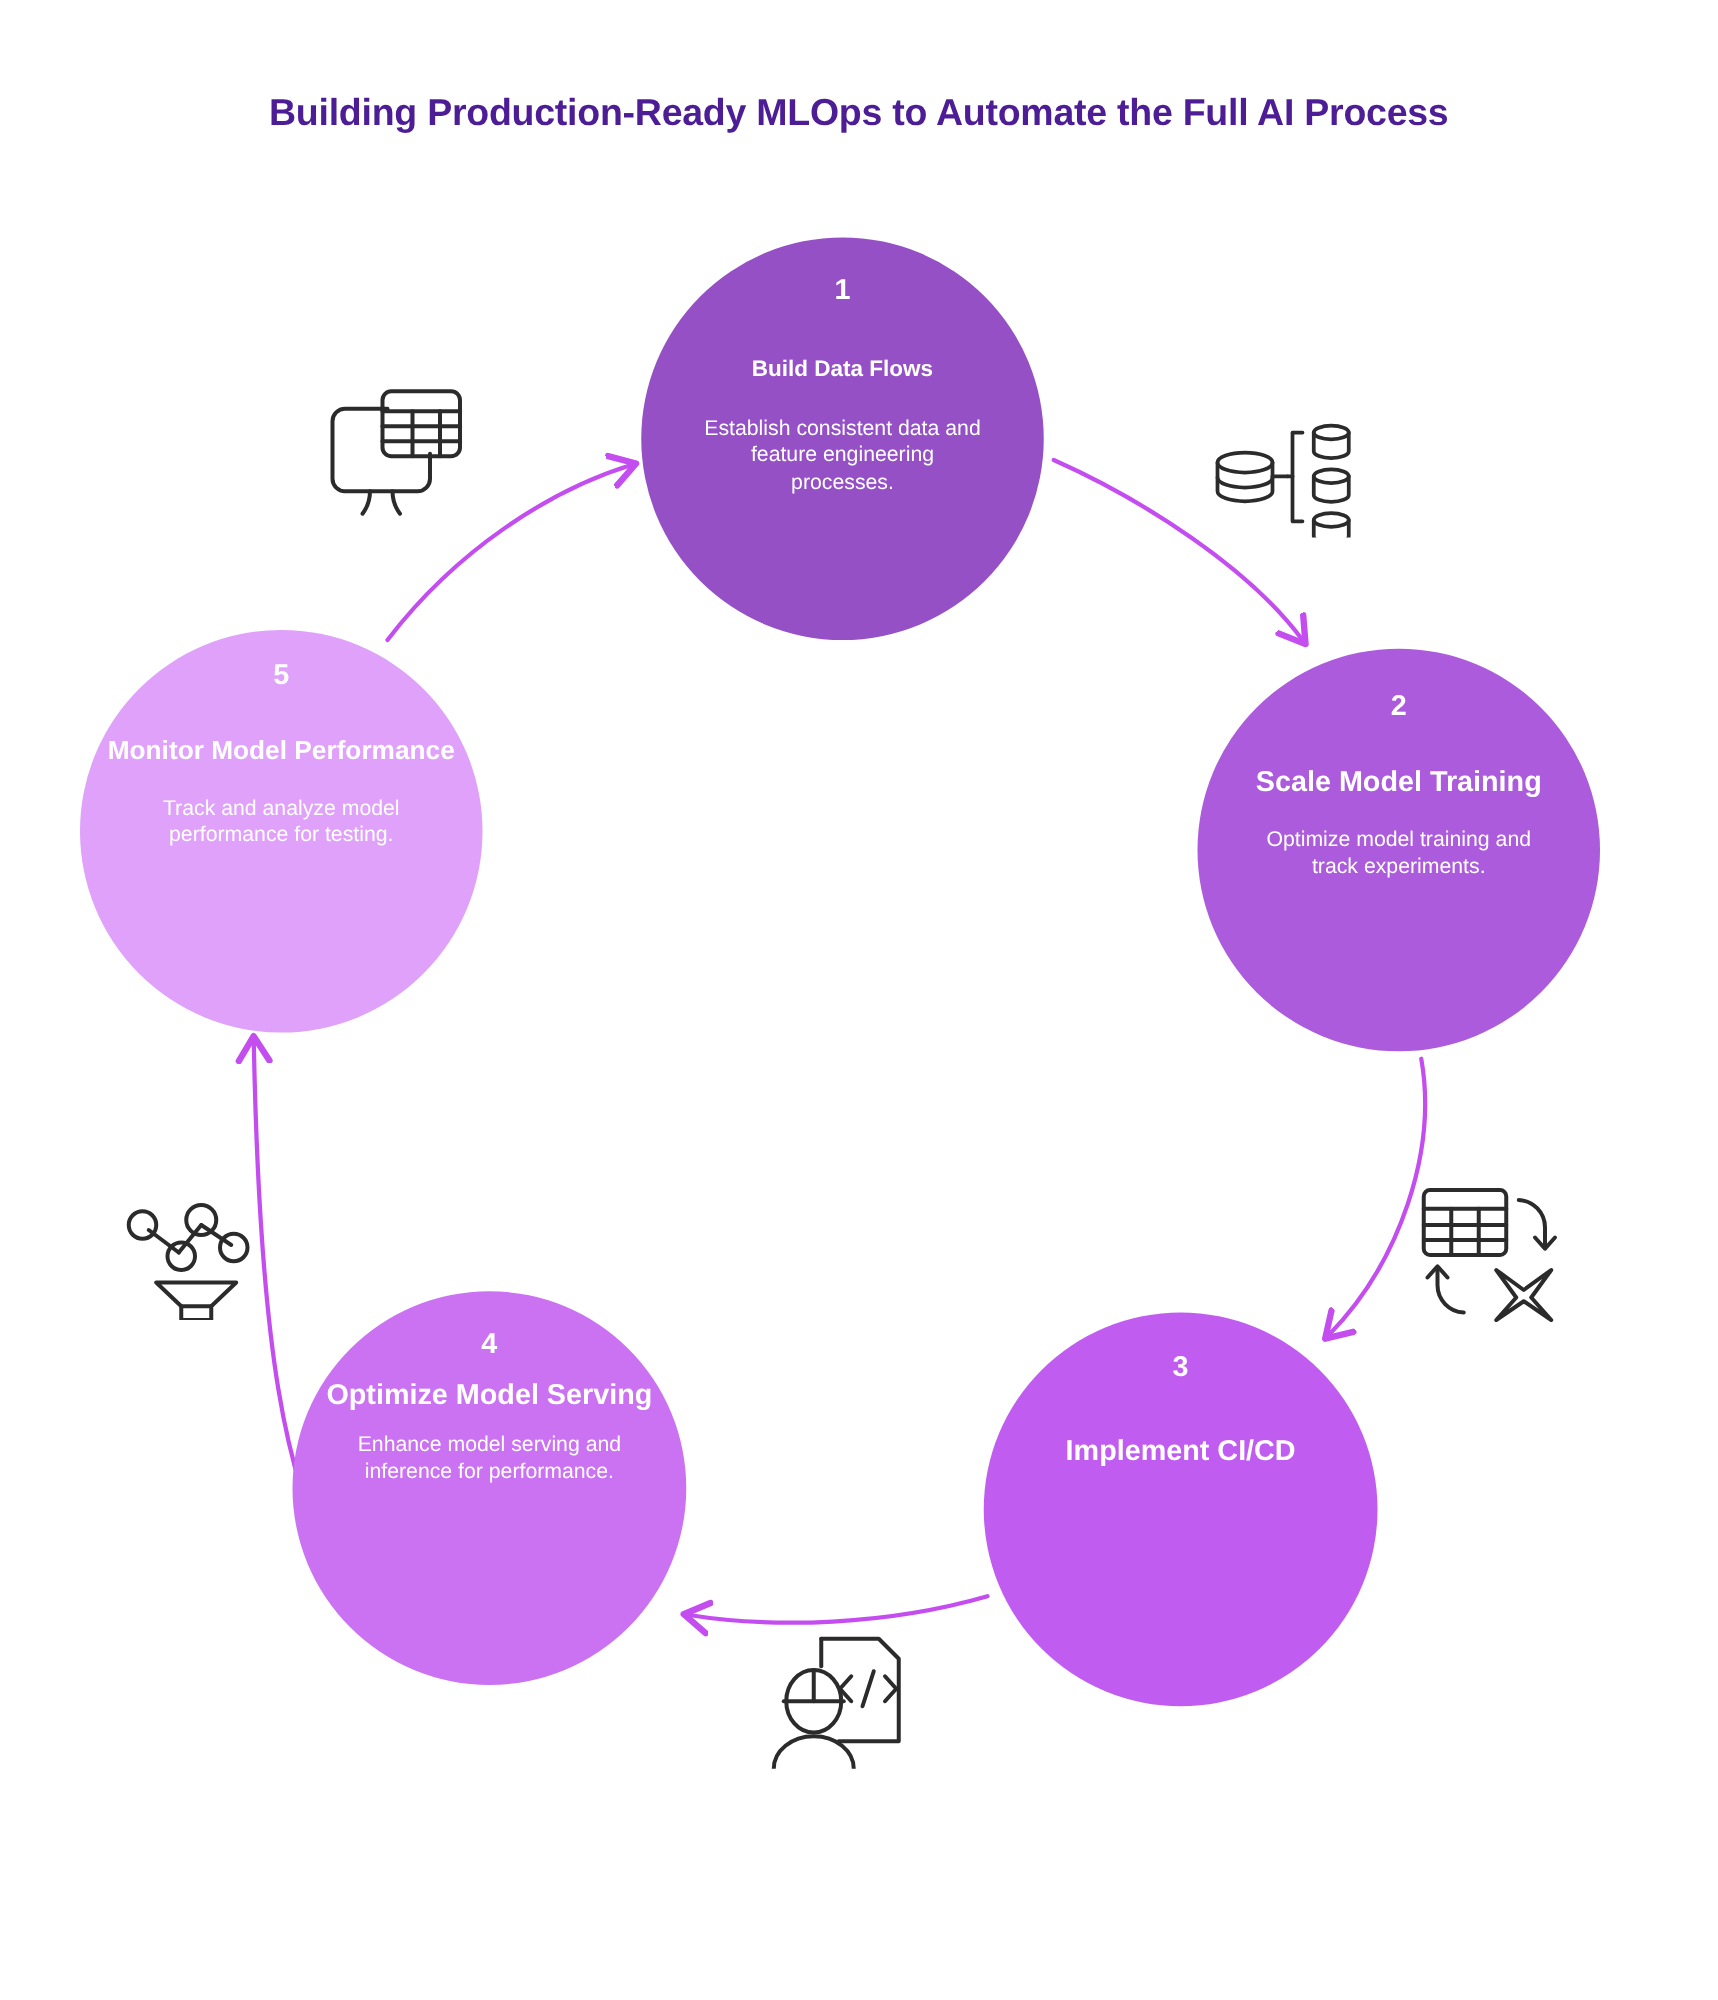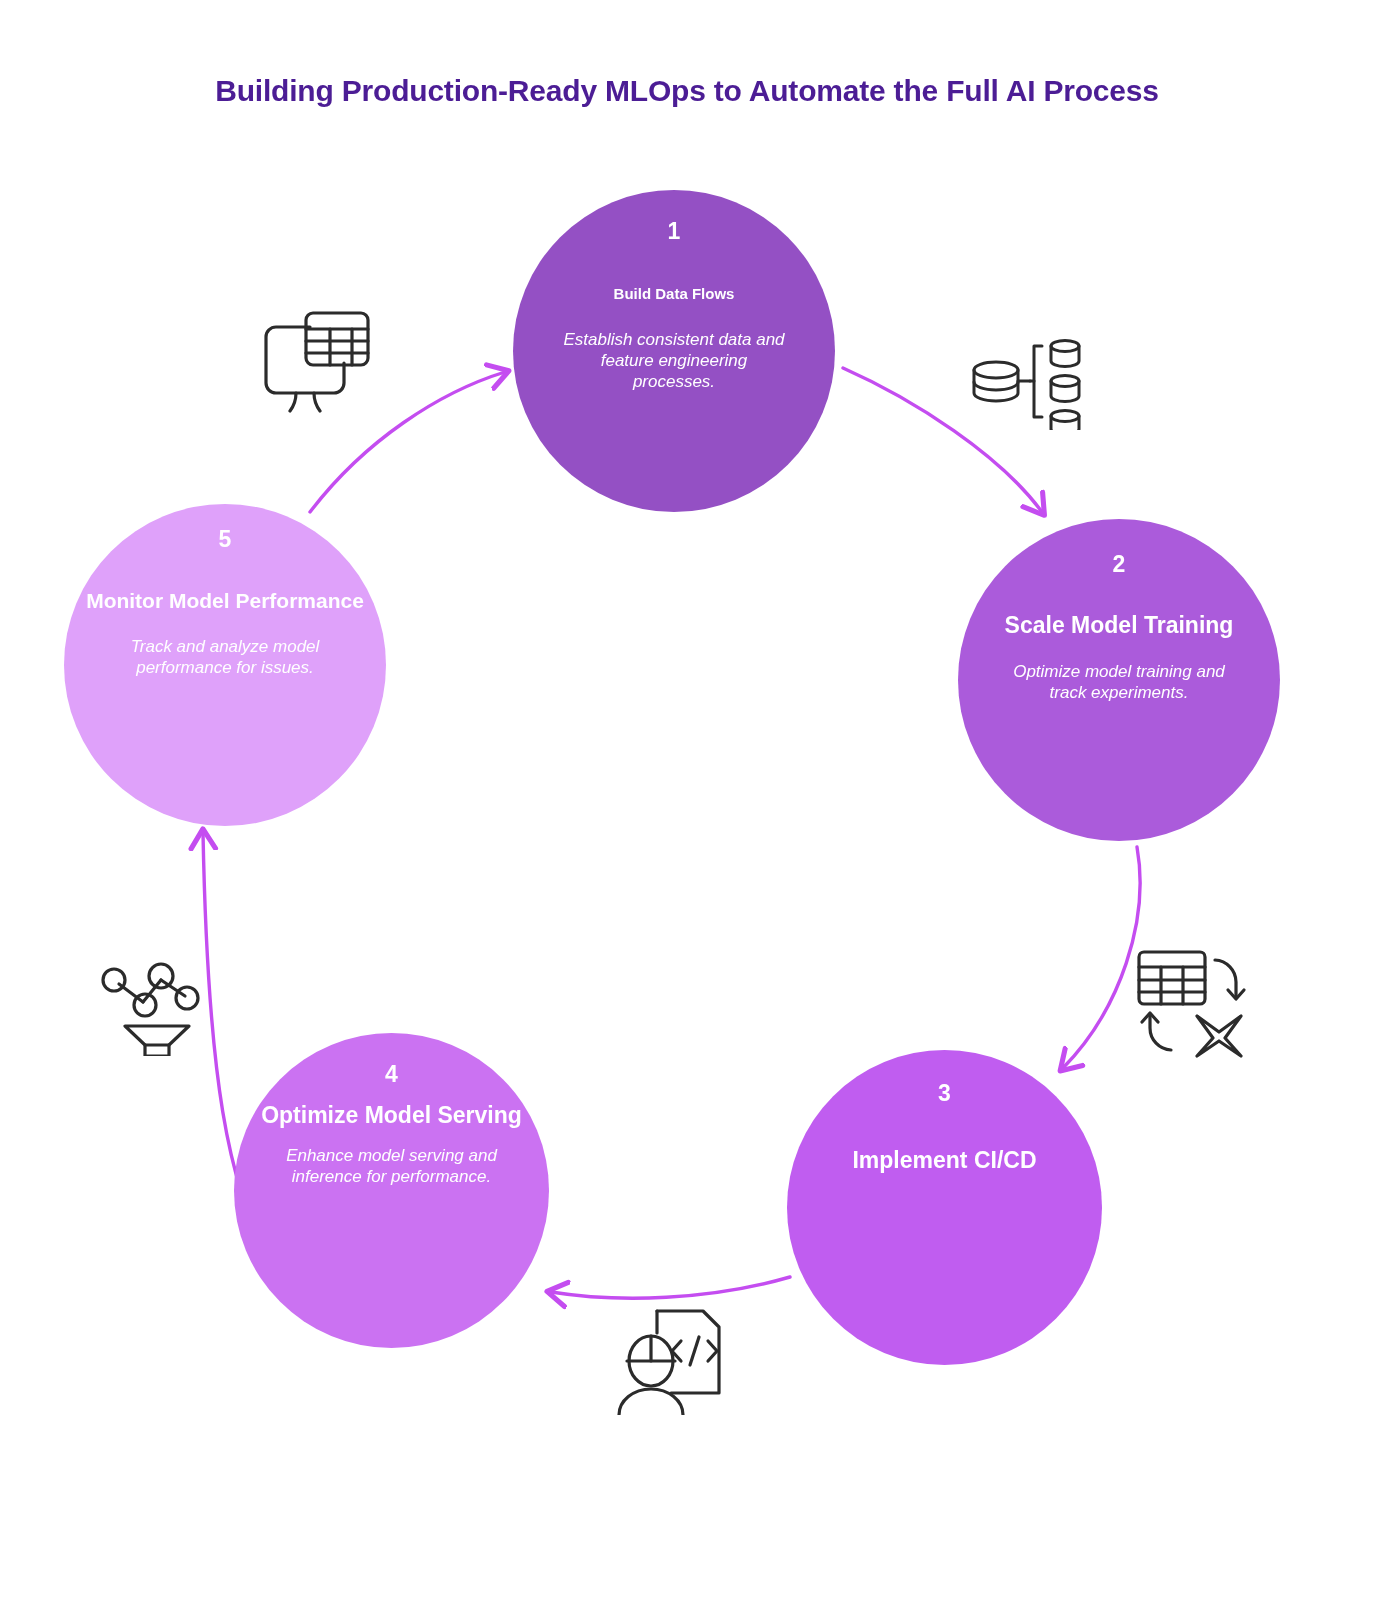--- a/index.html
+++ b/index.html
@@ -26,27 +26,26 @@
     color:#ffffff;text-align:center;
   }
   .node .num{
     font-size:23px;font-weight:bold;line-height:1;
   }
   .node .ttl{
     font-weight:bold;line-height:1.18;
   }
   .node .desc{
     line-height:1.25;
-    font-style:italic;
   }
 
   
   #node1{left:513px;top:190px;width:322px;height:322px;background:#9450c4;
          padding-top:30px;}
-  #node1 .ttl{font-size:15px;margin-top:42px;}
+  #node1 .ttl{font-size:18px;margin-top:42px;}
   #node1 .desc{font-size:17px;margin-top:26px;width:230px;}
 
   
   #node2{left:958px;top:519px;width:322px;height:322px;background:#ab5bdb;
          padding-top:34px;}
   #node2 .ttl{font-size:23px;margin-top:36px;}
   #node2 .desc{font-size:17px;margin-top:22px;width:248px;}
 
   
   #node3{left:787px;top:1050px;width:315px;height:315px;background:#c05df0;
@@ -121,21 +120,21 @@
 
   <div class="node" id="node4" style="background: rgb(203, 114, 242);">
     <div class="num">4</div>
     <div class="ttl">Optimize Model Serving</div>
     <div class="desc">Enhance model serving and inference for performance.</div>
   </div>
 
   <div class="node" id="node5" style="background: rgb(223, 161, 250);">
     <div class="num">5</div>
     <div class="ttl">Monitor Model Performance</div>
-    <div class="desc">Track and analyze model performance for issues.</div>
+    <div class="desc">Track and analyze model performance for testing.</div>
   </div>
 
   <div class="icon" id="icon-monitor">
     <svg width="128" height="108" viewBox="0 0 128 108" fill="none" stroke="#2b2b2b" stroke-width="3.2" stroke-linecap="round" stroke-linejoin="round">
       <path d="M62,22 H28 a10,10 0 0 0 -10,10 V78 a10,10 0 0 0 10,10 H86 a10,10 0 0 0 10,-10 V58"></path>
       <path d="M48,88 C48,96 45,102 42,106"></path>
       <path d="M66,88 C66,96 69,102 72,106"></path>
       <rect x="58" y="8" width="62" height="52" rx="7"></rect>
       <path d="M58,24 H120"></path>
       <path d="M58,36 H120"></path>

